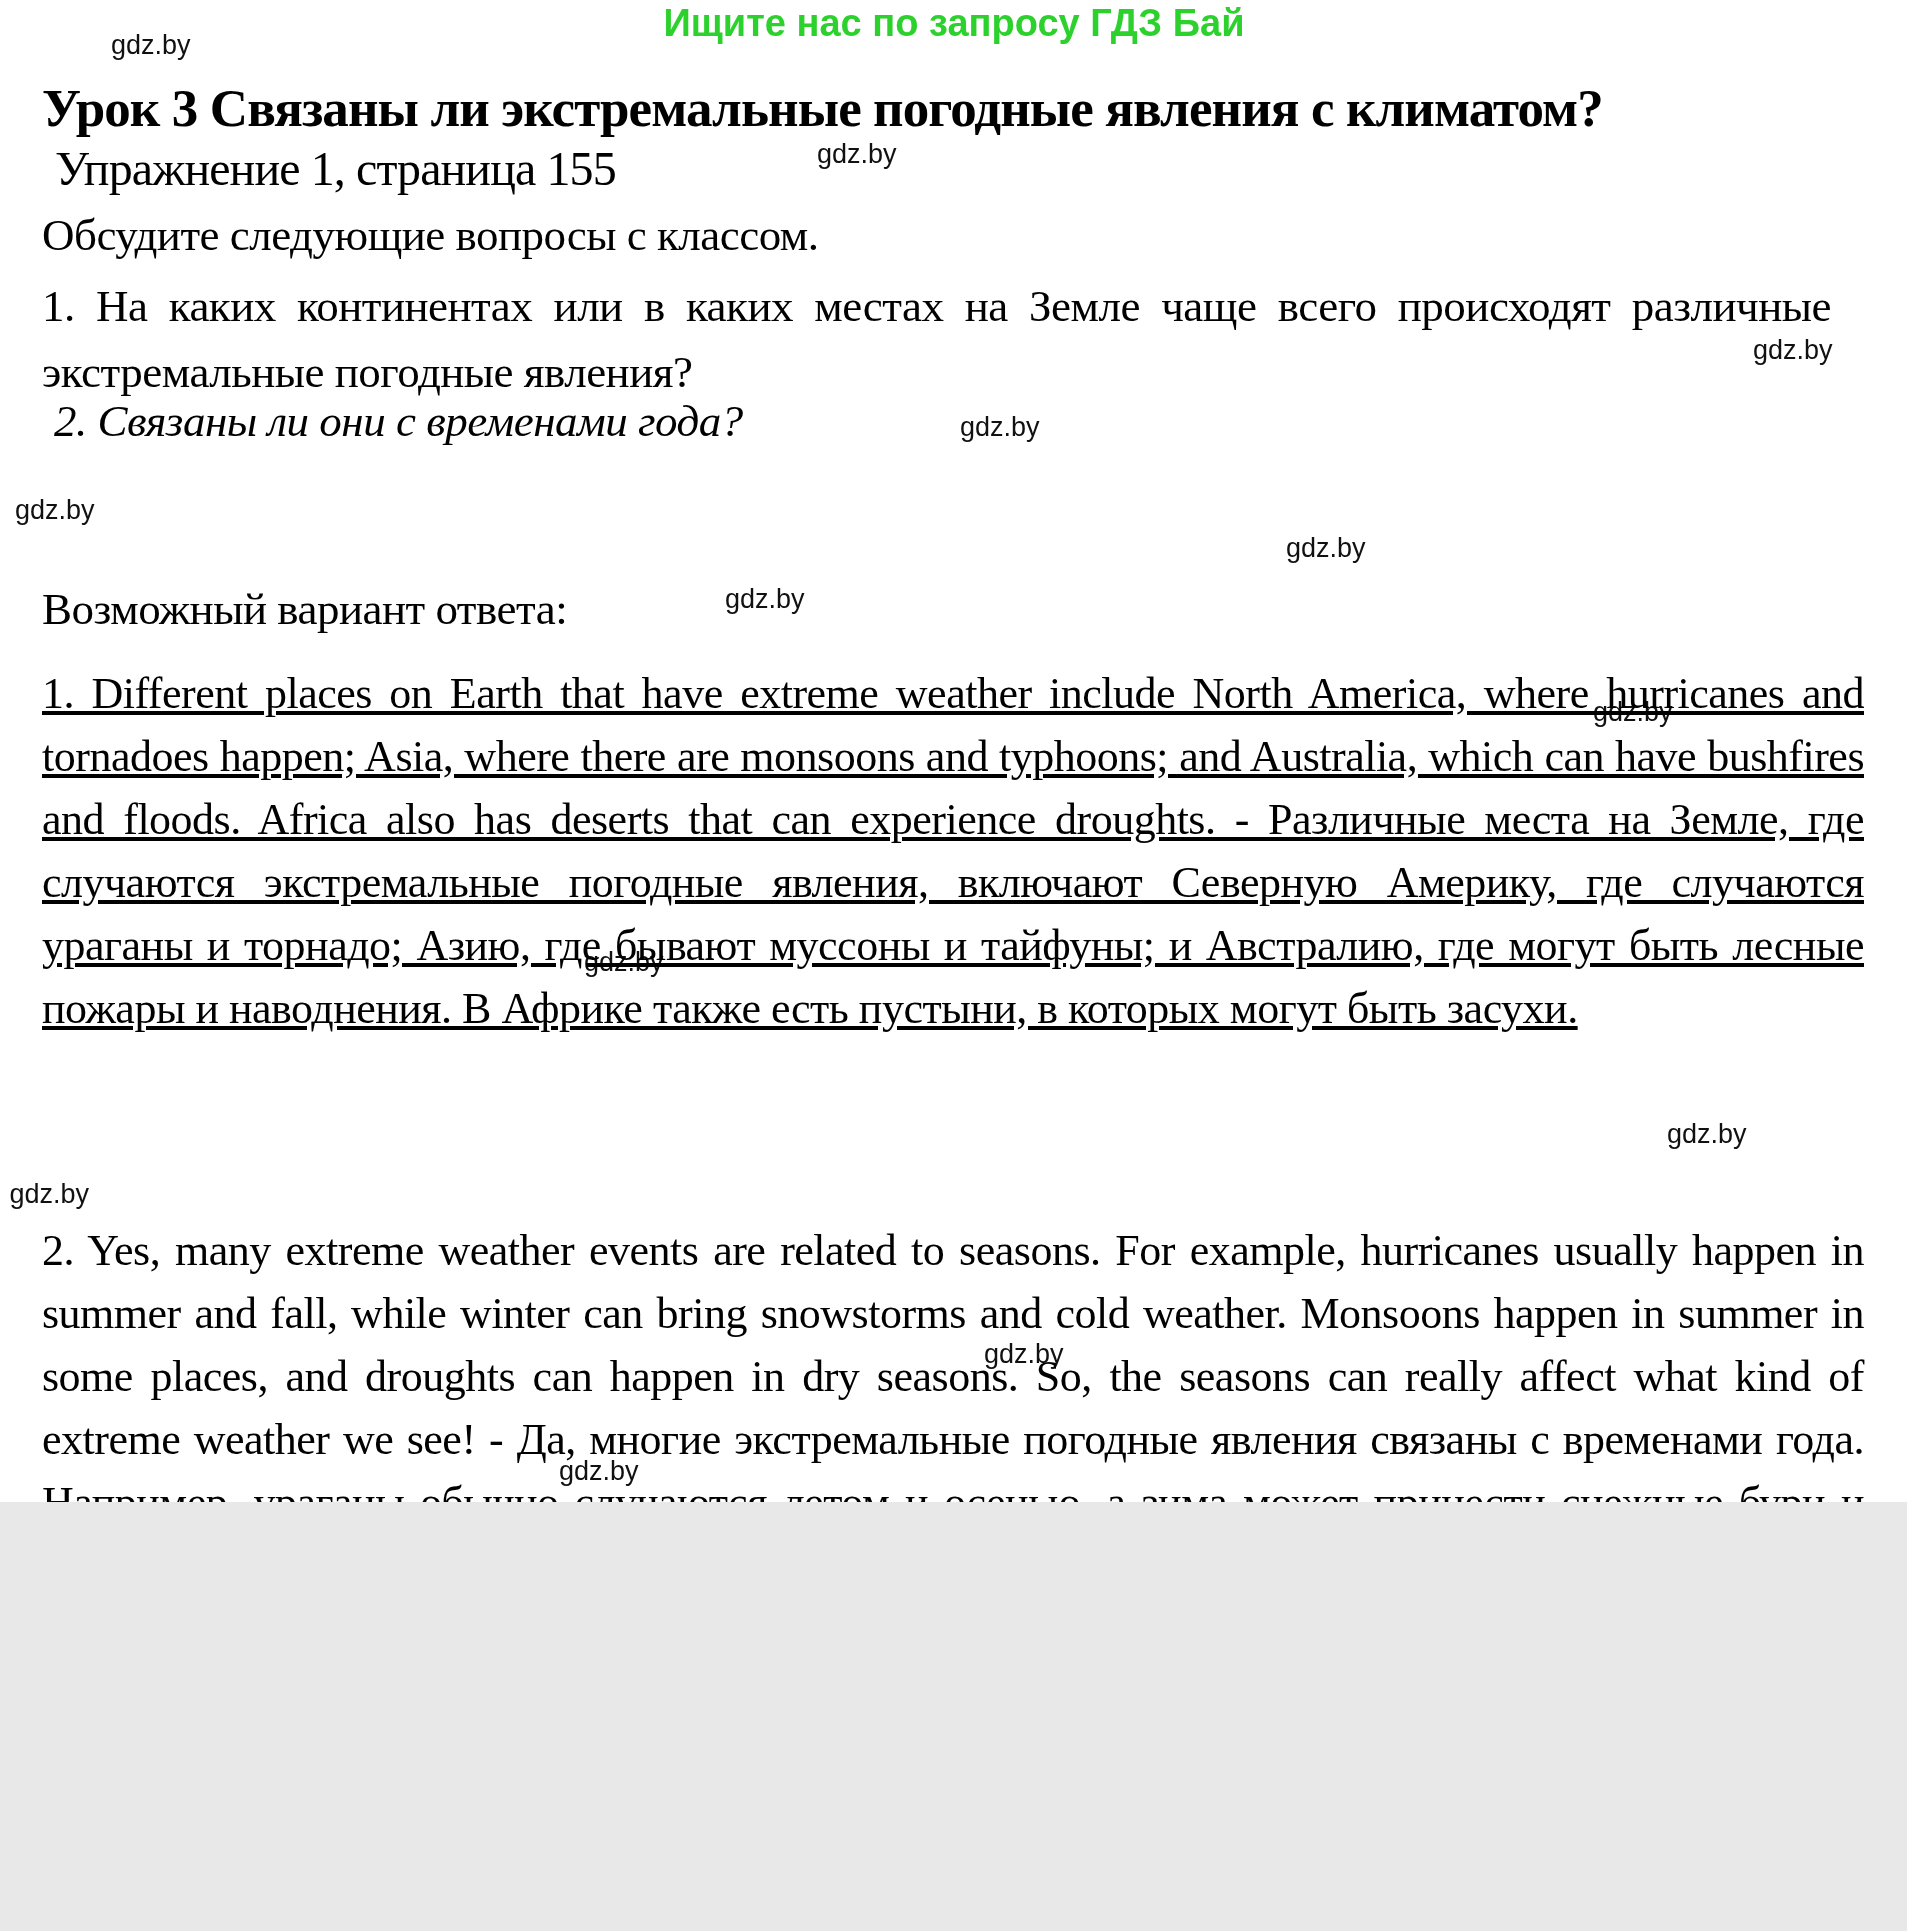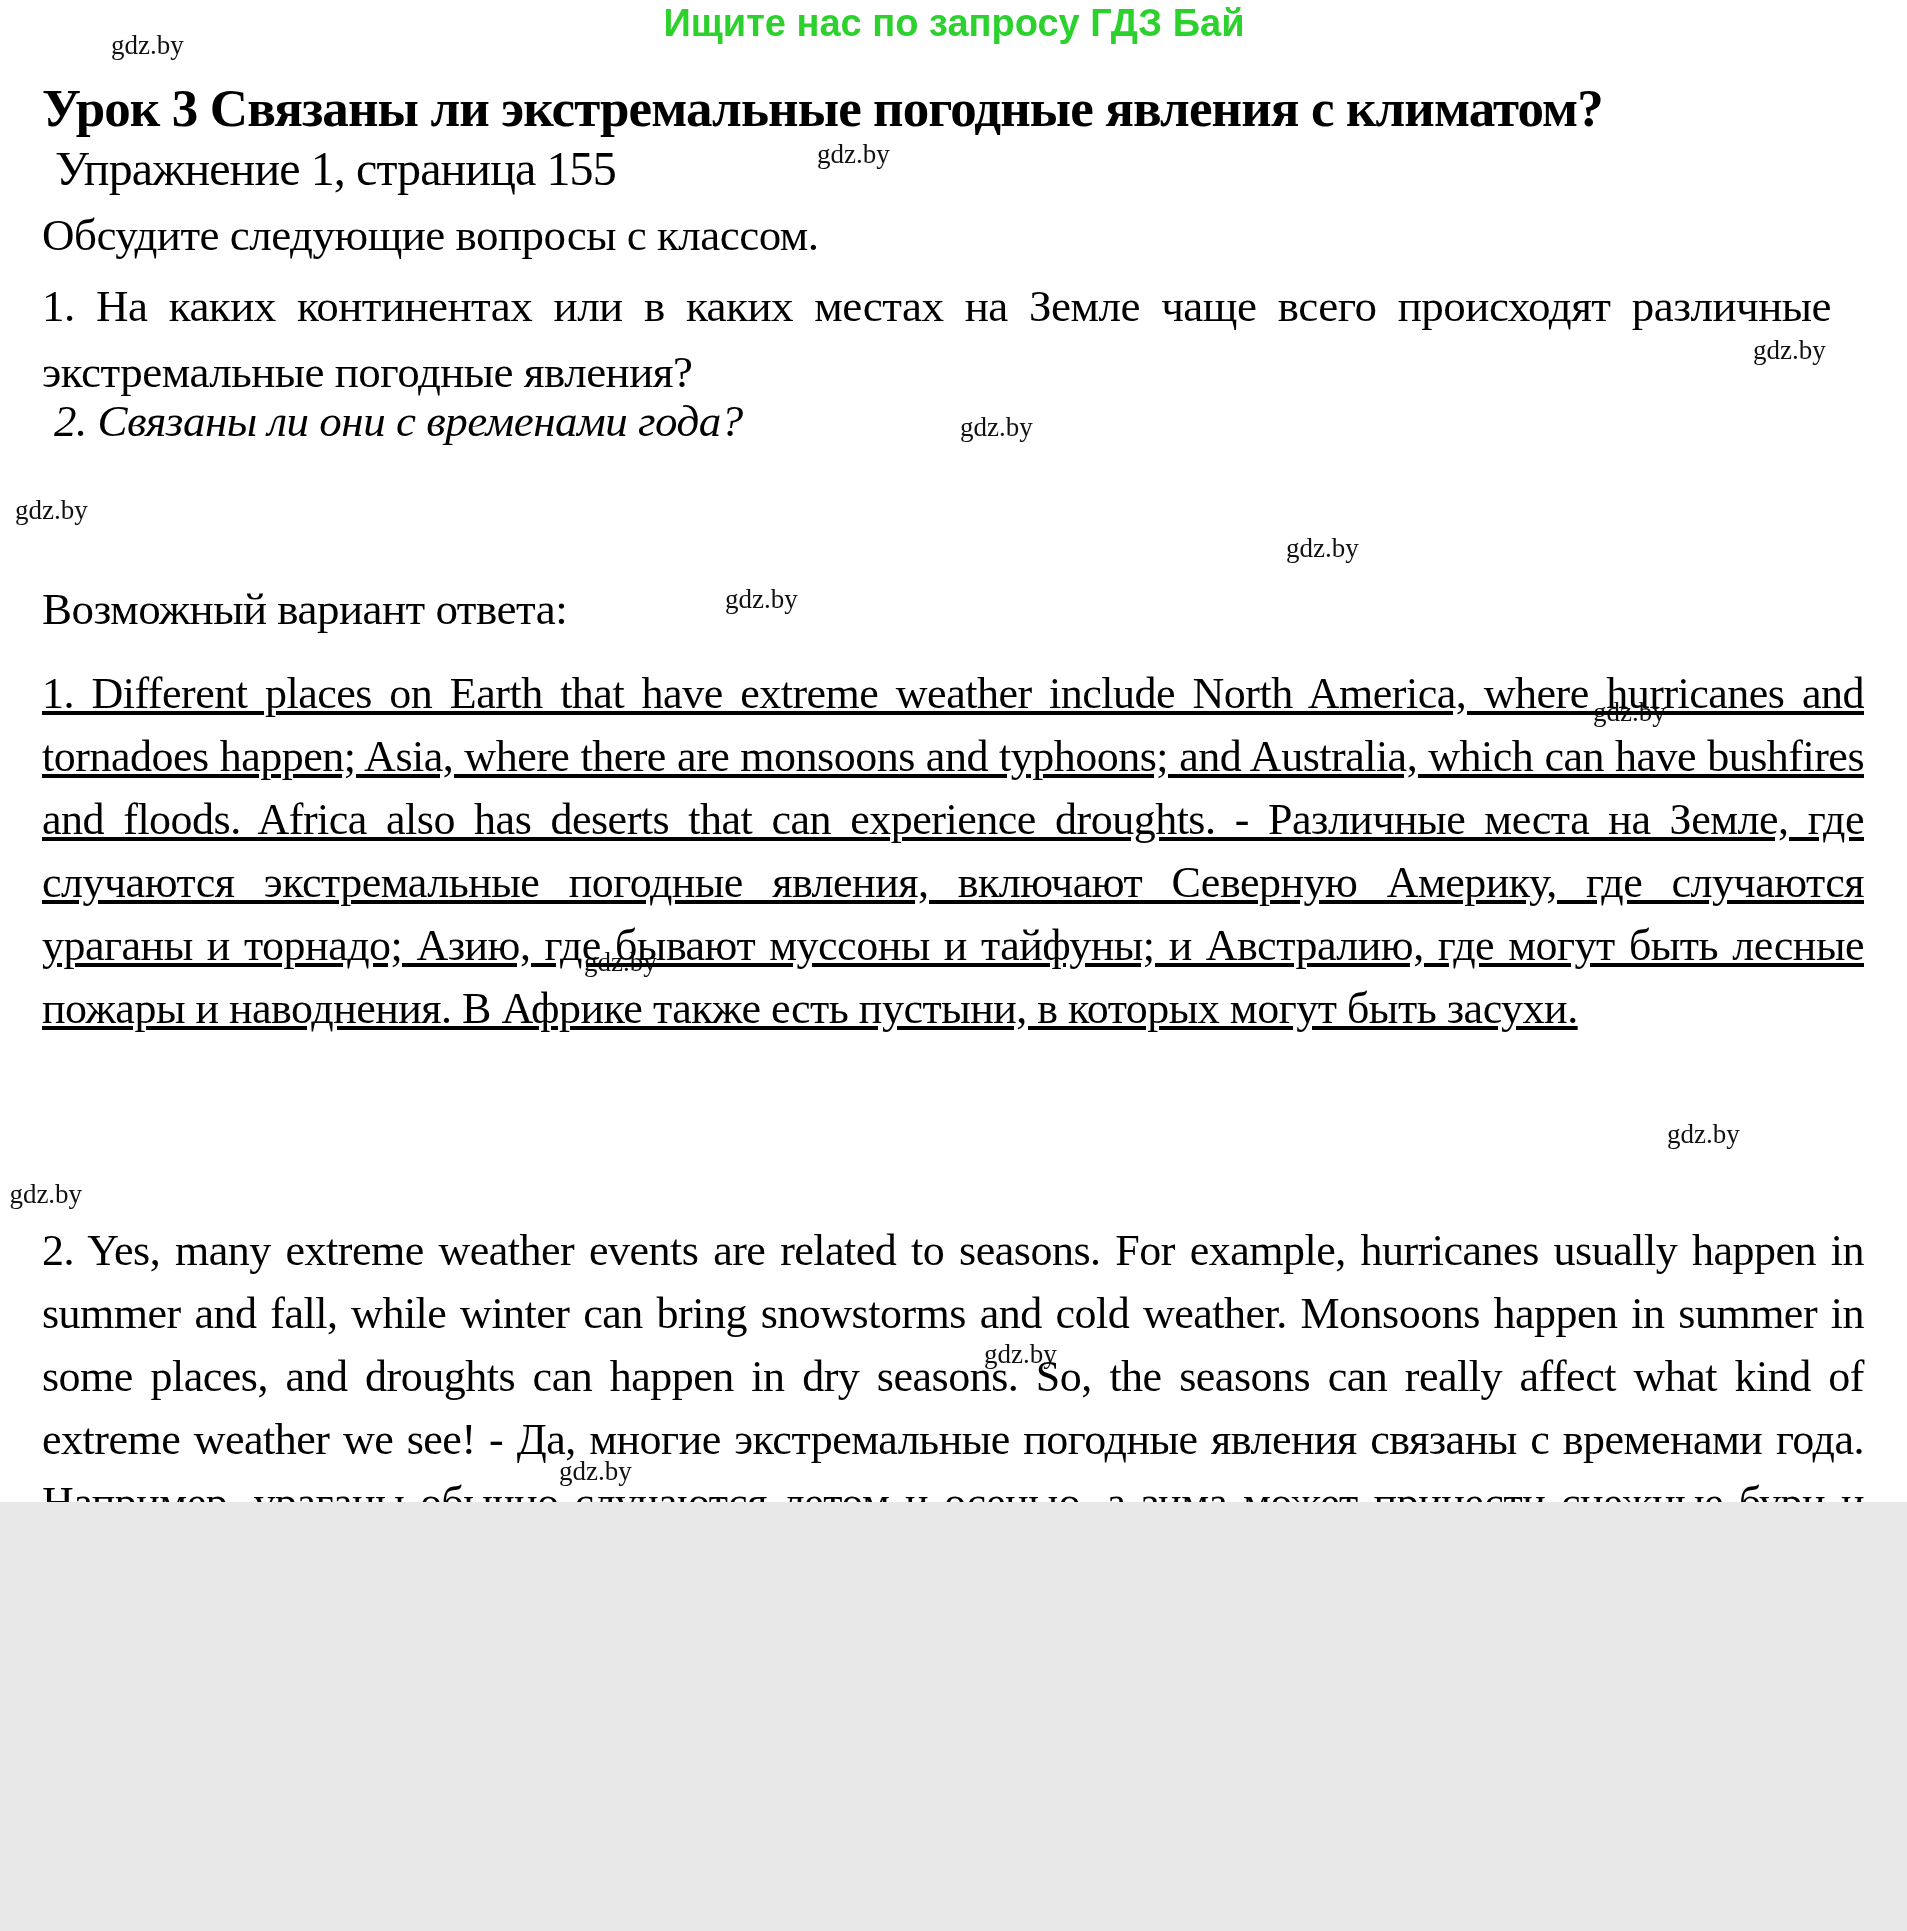--- a/index.html
+++ b/index.html
@@ -16,21 +16,21 @@
     position: absolute;
     top: 1.9px; left: 0; width: 100%;
     text-align: center;
     font-family: "Liberation Sans", "DejaVu Sans", sans-serif;
     font-weight: bold;
     font-size: 38px;
     letter-spacing: 0px;
   }
   .wm {
     position: absolute;
-    font-family: Liberation Serif, serif;
+    font-family: Liberation Sans, sans-serif;
     font-size: 27px;
     color: #111111;
     white-space: nowrap;
     line-height: 1;
   }
   .title {
     position: absolute;
     left: 42px; top: 79px;
     width: 1827px;
     font-size: 53px;

